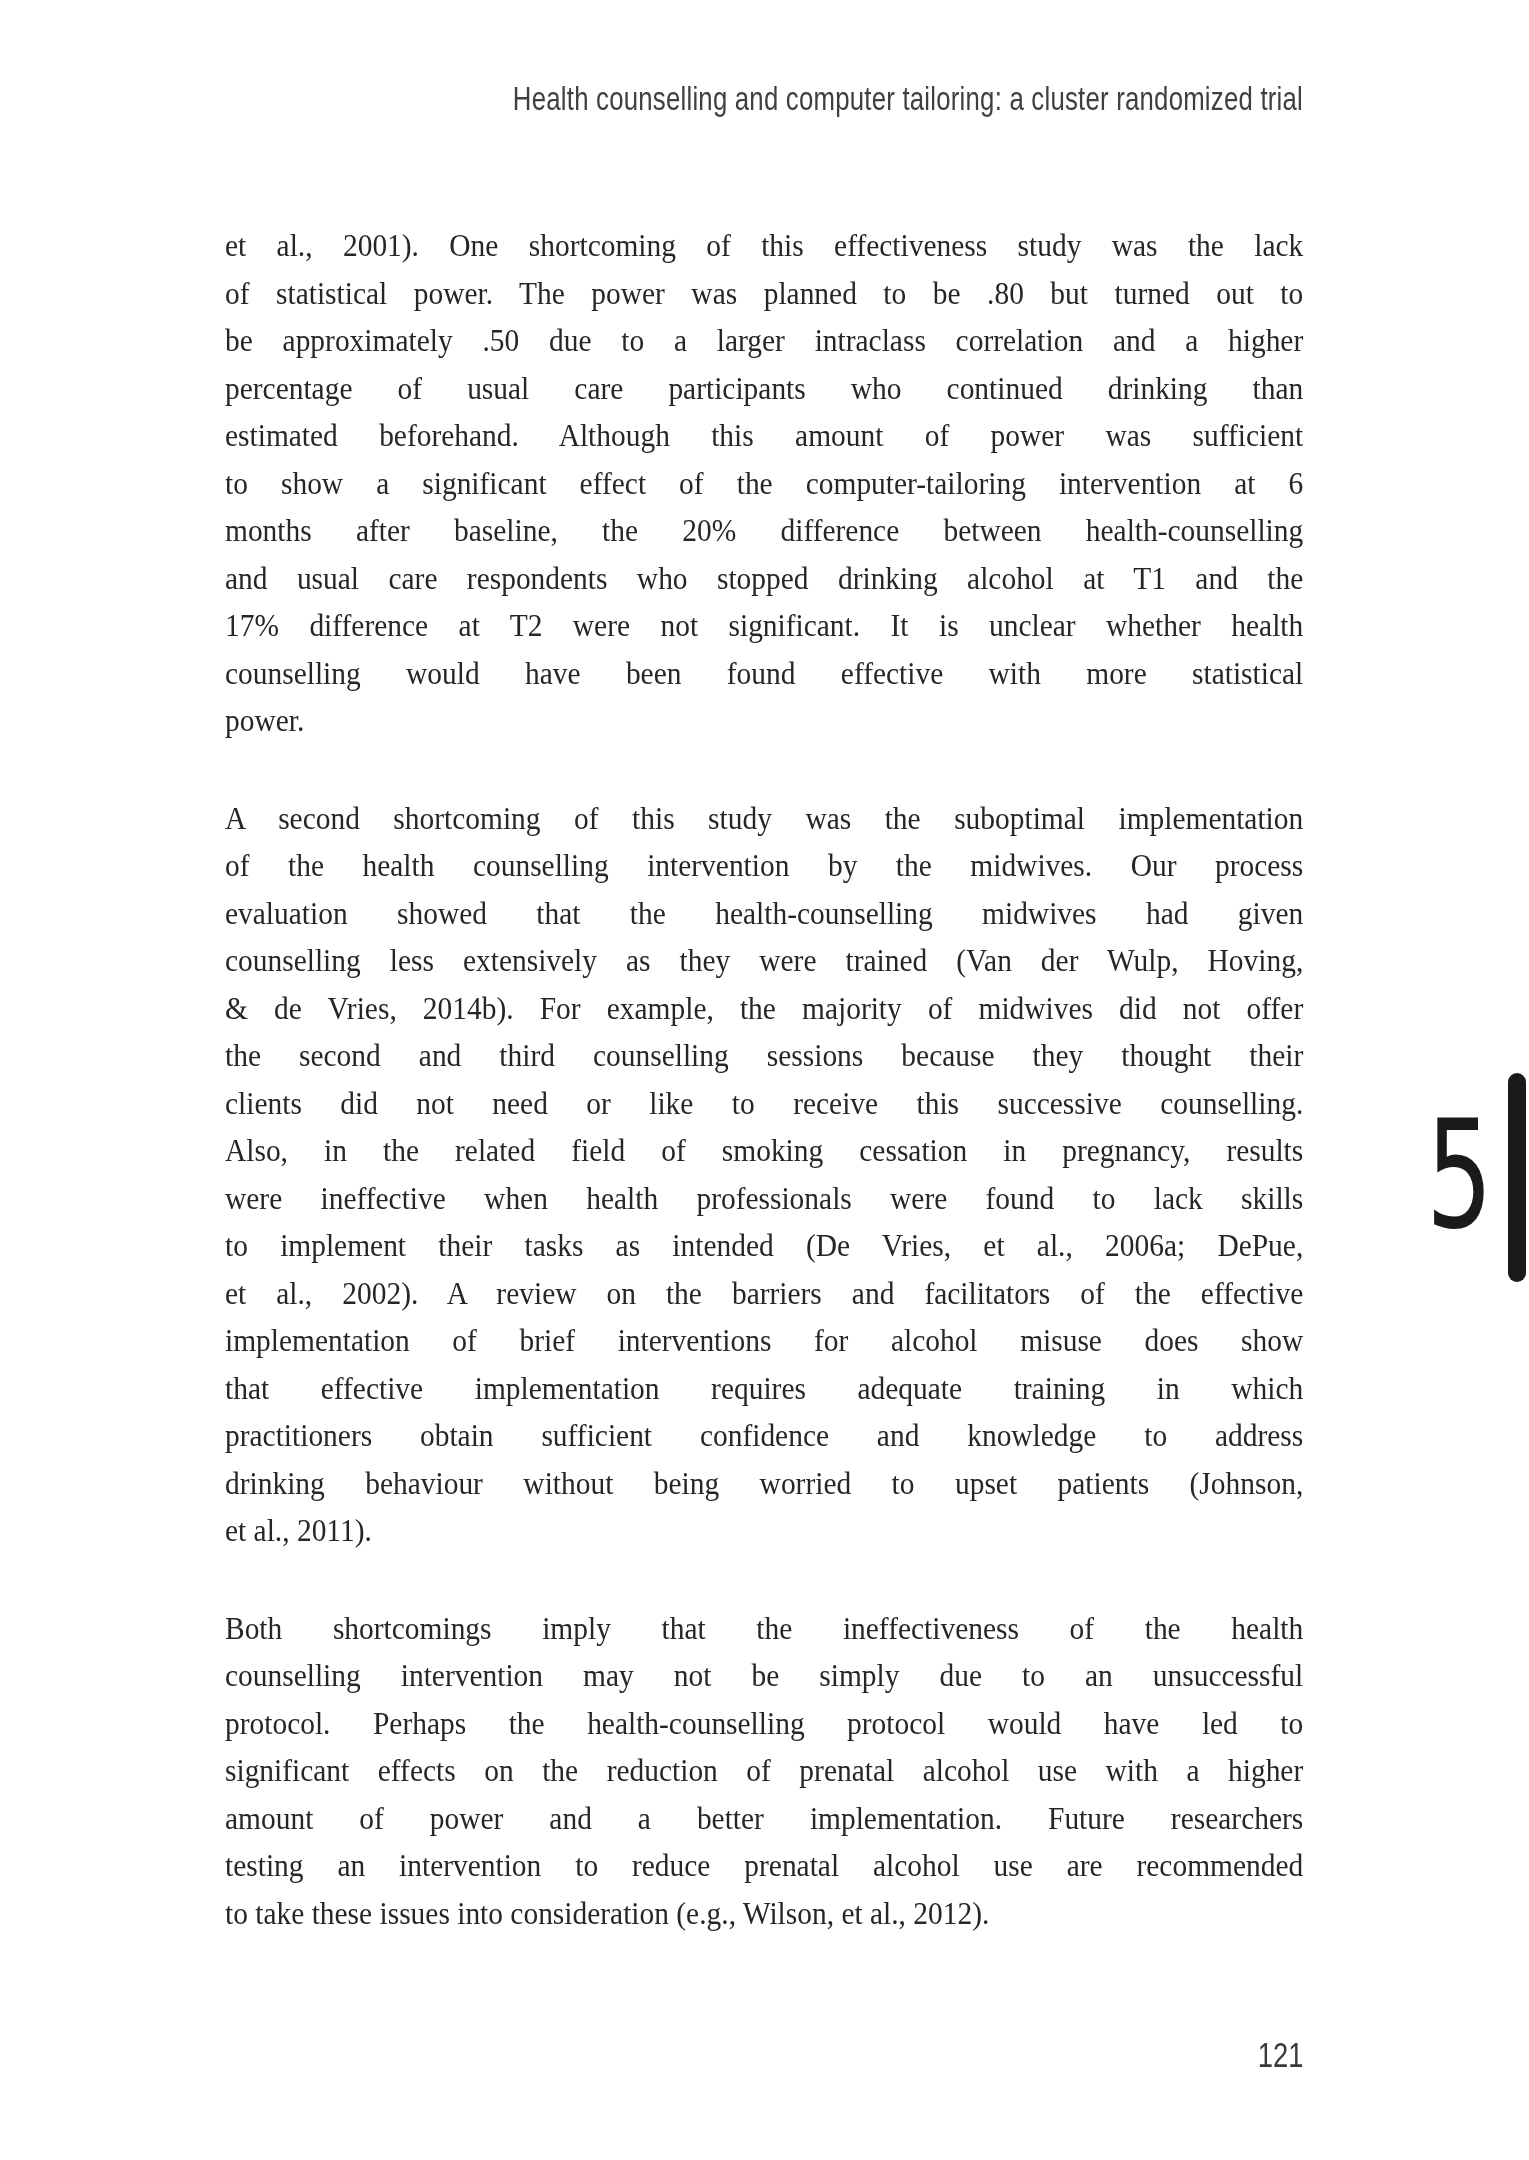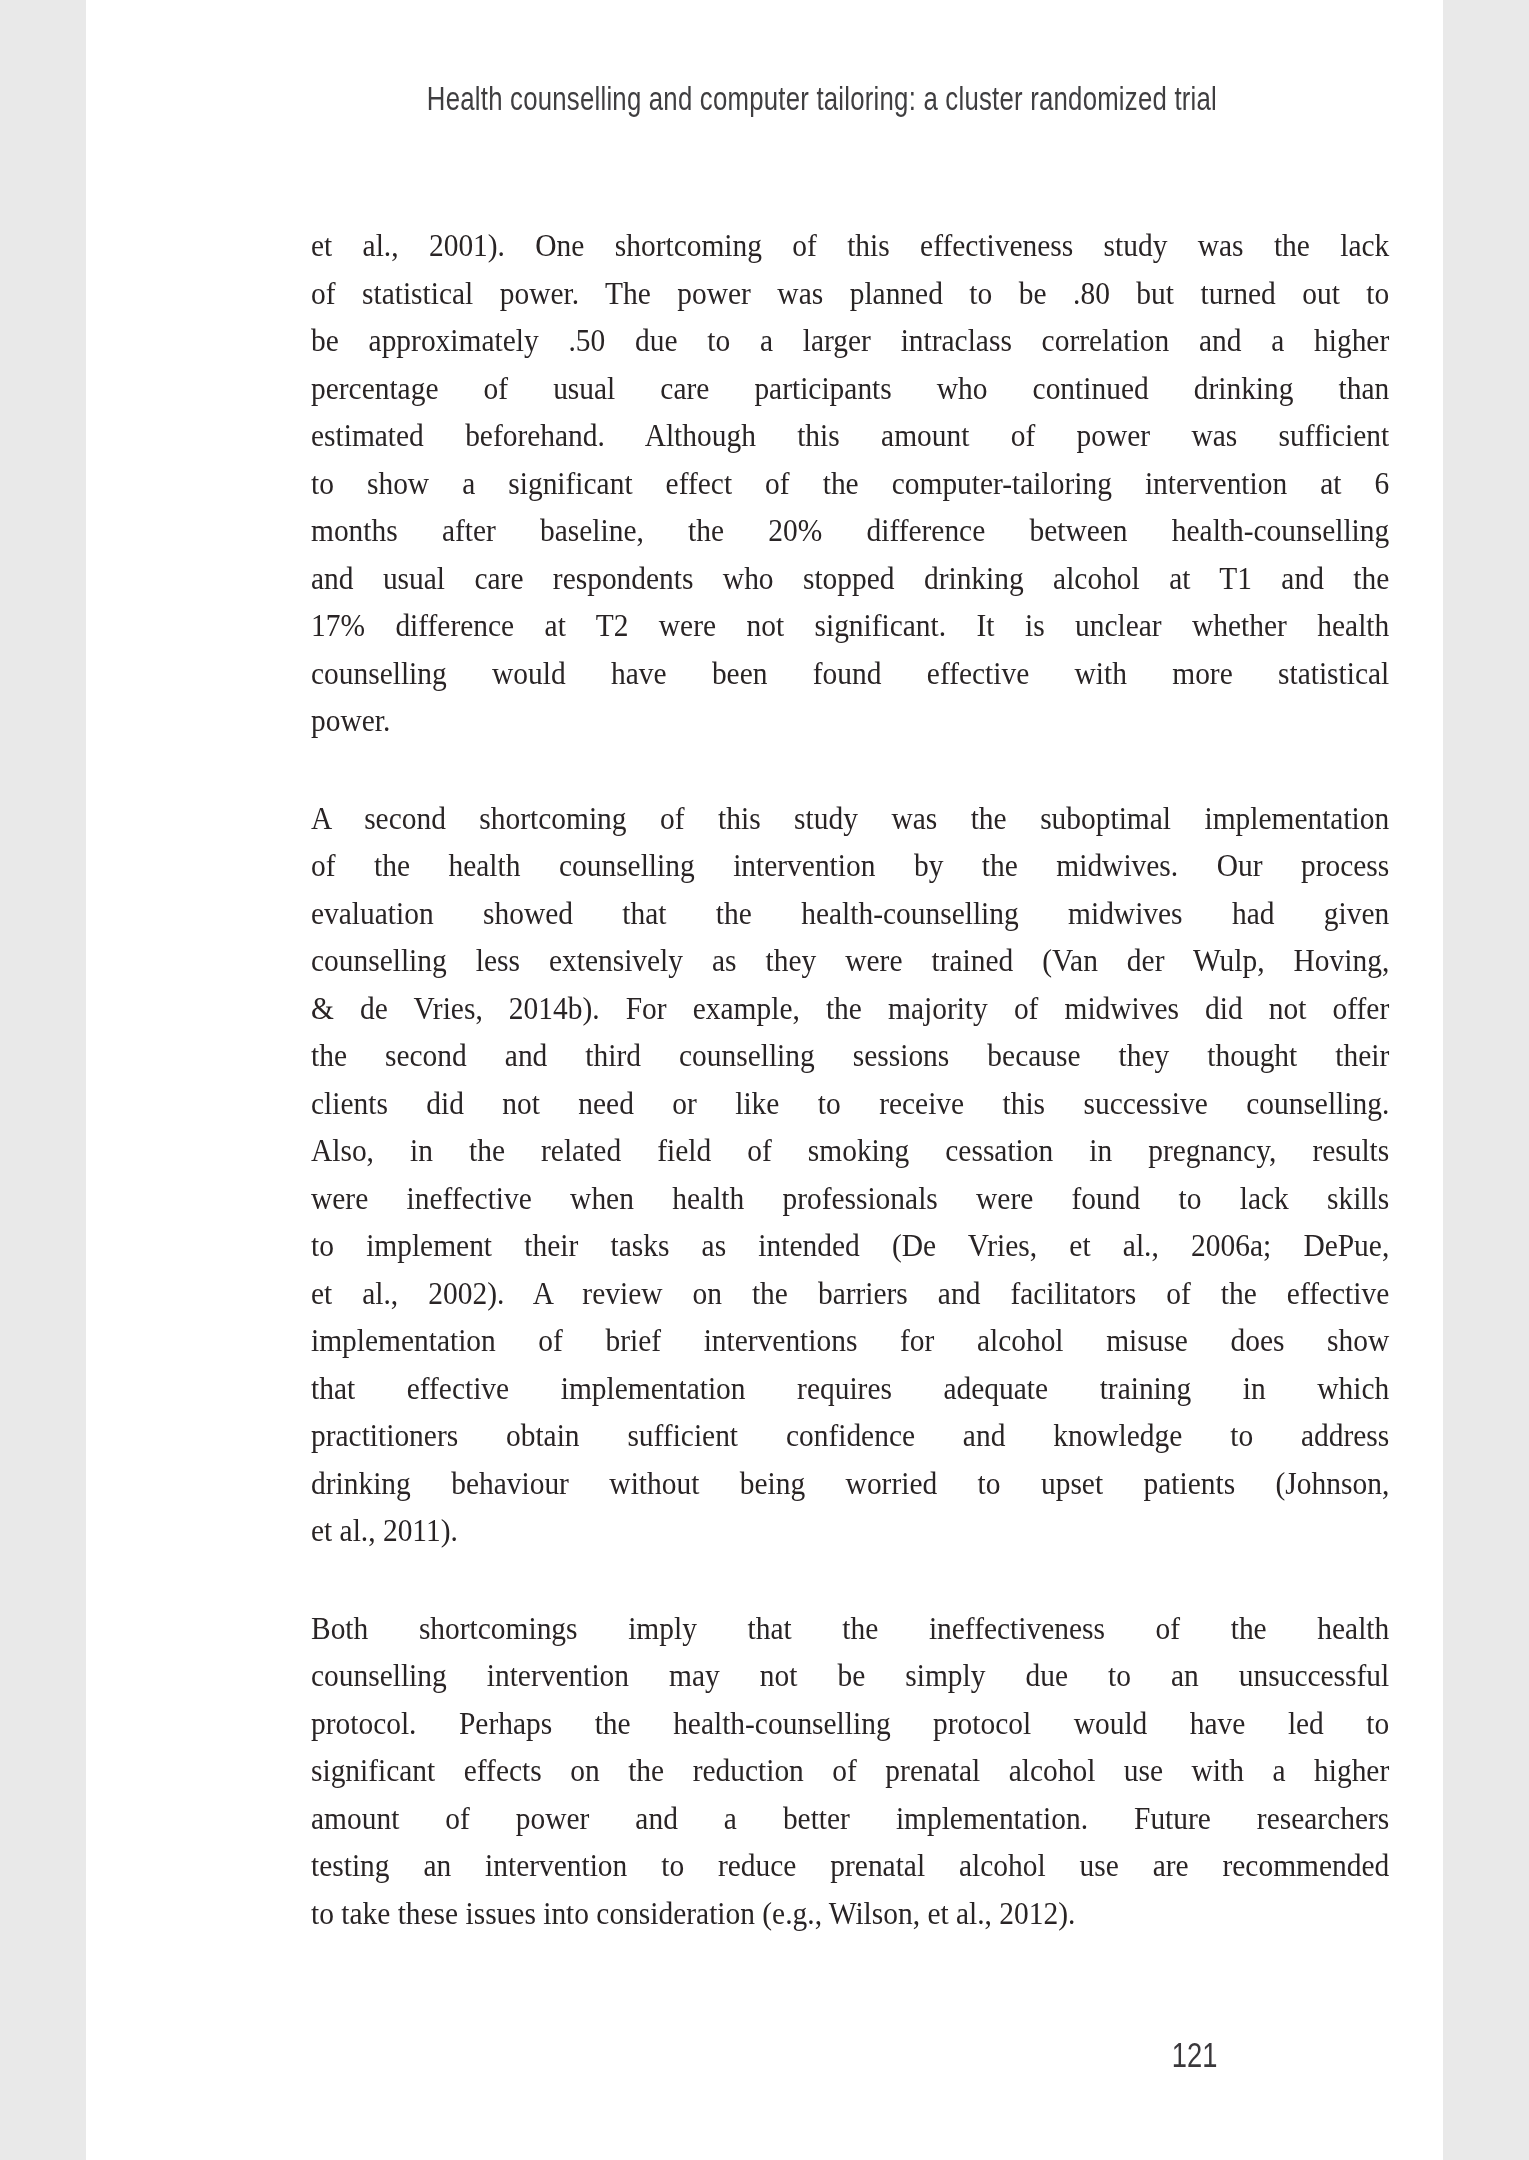--- a/index.html
+++ b/index.html
@@ -1,19 +1,19 @@
 <!DOCTYPE html>
 <html><head>
 <meta charset="utf-8">
 <style>
   * { margin: 0; padding: 0; box-sizing: border-box; }
   html, body { background: #e9e9e9; }
   .page {
     position: relative;
-    width: 1357px;
+    width: 1529px;
     height: 2160px;
     background: #ffffff;
     overflow: hidden;
     margin: 0 auto;
   }
   .running-header {
     position: absolute;
     top: 80px;
     right: 226px;
     font-family: "Liberation Sans", sans-serif;

